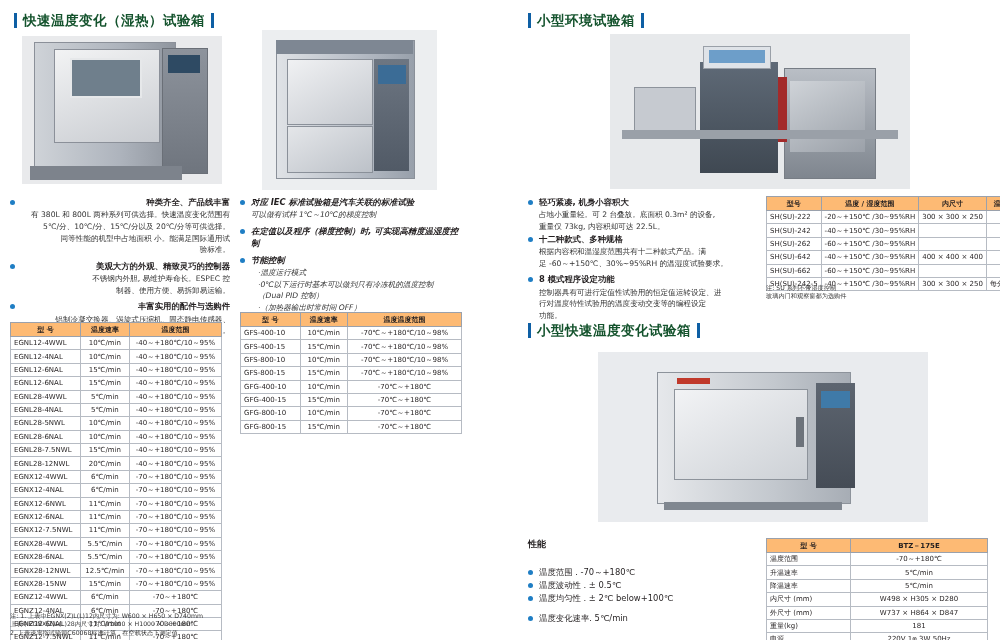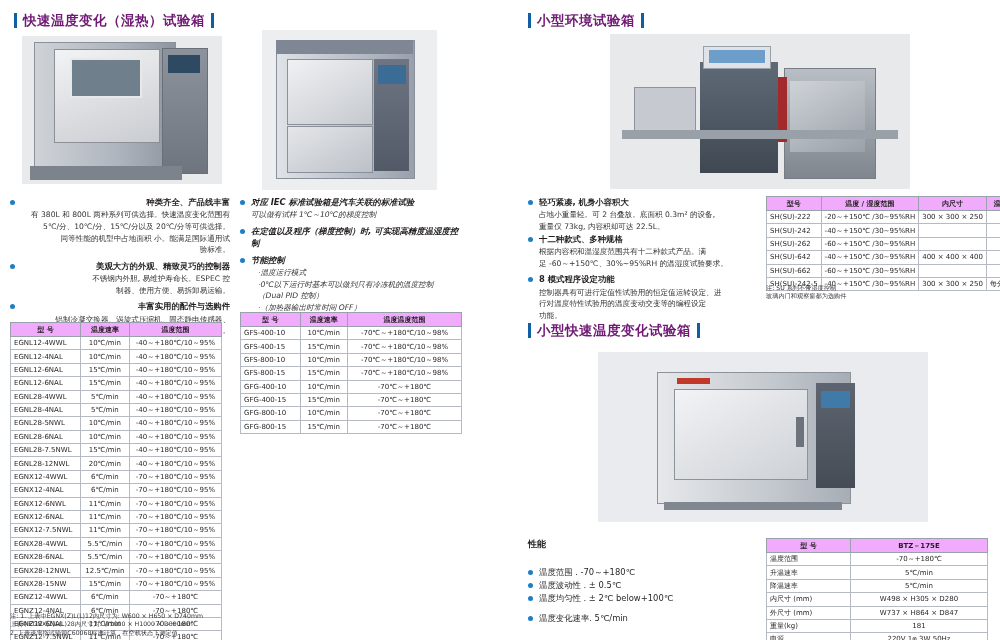--- a/index.html
+++ b/index.html
@@ -11,21 +11,21 @@
     overflow:hidden;
     position:relative;
   }
   .page{position:relative;width:1000px;height:640px;}
 
   
   .sec-title{
     position:absolute;
     font-size:13.5px;
     font-weight:bold;
-    color:#701a75;
+    color:#14532d;
     letter-spacing:0.5px;
     white-space:nowrap;
   }
   .sec-title .bar{
     display:inline-block;
     width:3px;height:15px;
     background:#0e5fa4;
     vertical-align:-3px;
   }
   .sec-title .bar.left{margin-right:6px;}
@@ -61,21 +61,21 @@
   }
 
   
   table.spec{
     border-collapse:collapse;
     font-size:7px;
     color:#231f20;
     background:#fff;
   }
   table.spec th{
-    background:#f0abfc;
+    background:#fdba74;
     border:0.6px solid #9aa1ac;
     font-weight:bold;
     padding:1.5px 2px;
     text-align:center;
     font-size:7px;
     white-space:nowrap;
   }
   table.spec td{
     border:0.6px solid #b6bbc3;
     padding:1.2px 3px;

